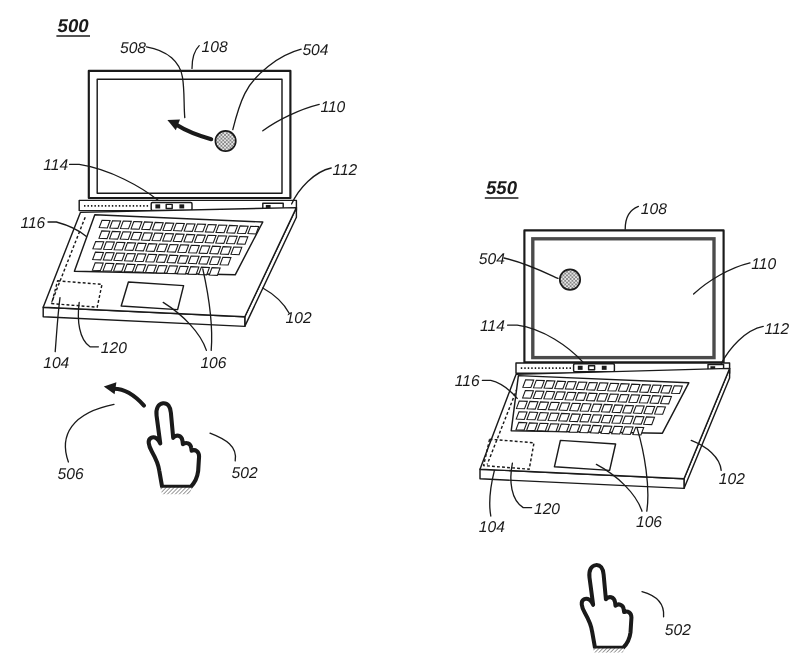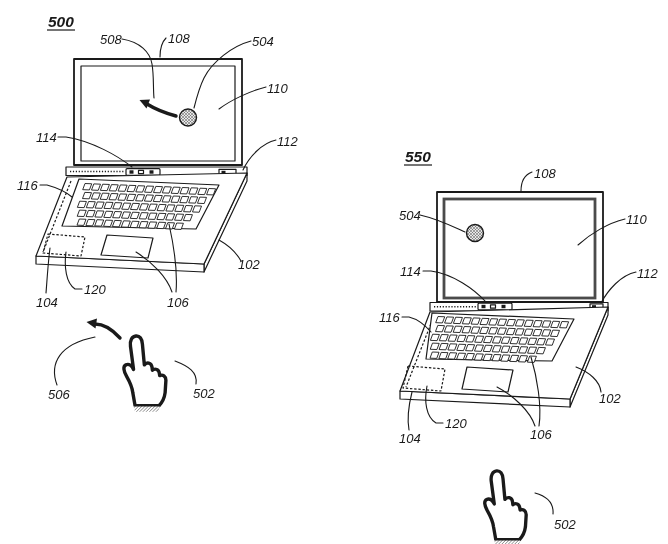--- a/index.html
+++ b/index.html
@@ -1,17 +1,17 @@
 <!DOCTYPE html>
 <html style="--line: #1a1a1a; --inner: #4b4b4b; --dotfill: #e7e7e7;"><head>
 <meta charset="utf-8">
 <style>
   html,body{margin:0;padding:0;background:#fff;}
   .canvas{position:relative;width:668px;height:544px;background:#fff;overflow:hidden;
-          font-family:"Liberation Sans",sans-serif;}
+          font-family:"Liberation Sans",sans-serif;border-radius:30px;}
   svg{position:absolute;left:0;top:0;}
   .ln{stroke:var(--line);fill:none;stroke-width:1.2;stroke-linejoin:round;}
   .ln-thick{stroke-width:1.8;}
   .fillw{fill:#fff;}
   .leader{stroke:var(--line);fill:none;stroke-width:1.1;stroke-linecap:round;}
   .dashed{stroke-dasharray:2.4,1.8;}
   .dotted{stroke-dasharray:1.2,1.7;stroke-width:1.5;}
   .dark{fill:var(--line);stroke:none;}
   .inner550{stroke:var(--inner);fill:none;stroke-width:2.8;}
   .key{stroke:var(--line);stroke-width:0.9;fill:#fff;}

